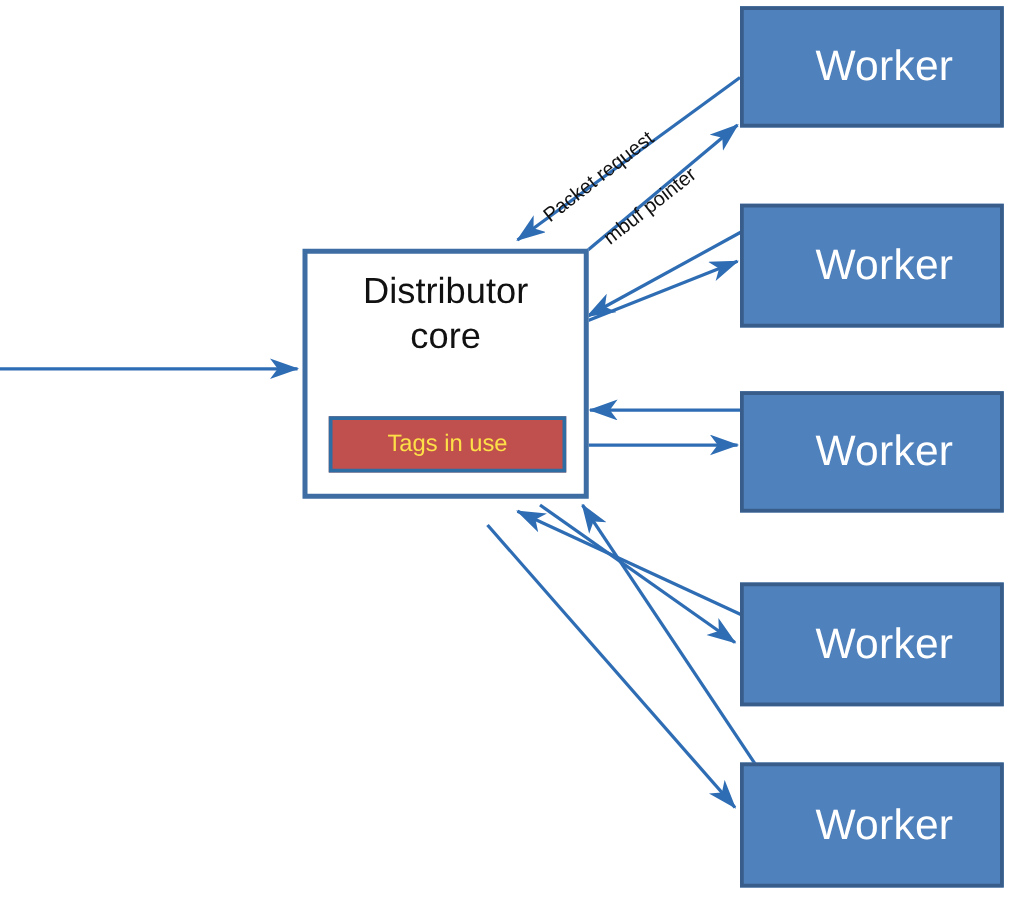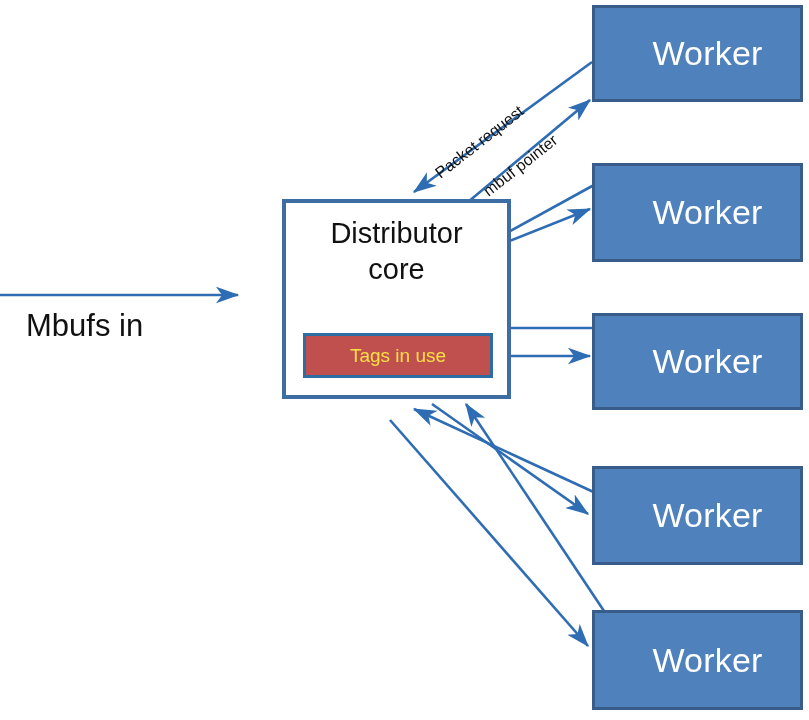--- a/index.html
+++ b/index.html
@@ -44,21 +44,20 @@
   
   #distributor-core {
     position: absolute;
     left: 242px;
     top: 199px;
     width: 229px;
     height: 200px;
     box-sizing: border-box;
     background: #ffffff;
     border: 4px solid #3E6DA3;
-    margin-left: 40px;
   }
   #distributor-title {
     position: absolute;
     left: 0;
     top: 12px;
     width: 100%;
     text-align: center;
     font-size: 29px;
     color: #111111;
     line-height: 1.25;
@@ -141,21 +140,20 @@
     <line x1="390" y1="420" x2="588" y2="646" stroke="#2E6DB4" stroke-width="2.6" marker-end="url(#ah)"></line>
   </svg>
 
   <div id="distributor-core">
     <div id="distributor-title"><span>Distributor</span><br><span>core</span></div>
     <div id="tags-in-use">
       <span>Tags in use</span>
     </div>
   </div>
 
-  <div id="mbufs-in-label">Mbufs in</div>
 
   <div class="edge-label" id="label-packet-request">Packet request</div>
   <div class="edge-label" id="label-mbuf-pointer">mbuf pointer</div>
 
   <div class="worker-box" style="left:592px; top:5px; width:211px; height:97px;">
     <span>Worker</span>
   </div>
 
   <div class="worker-box" style="left:592px; top:163px; width:211px; height:99px;">
     <span>Worker</span>

